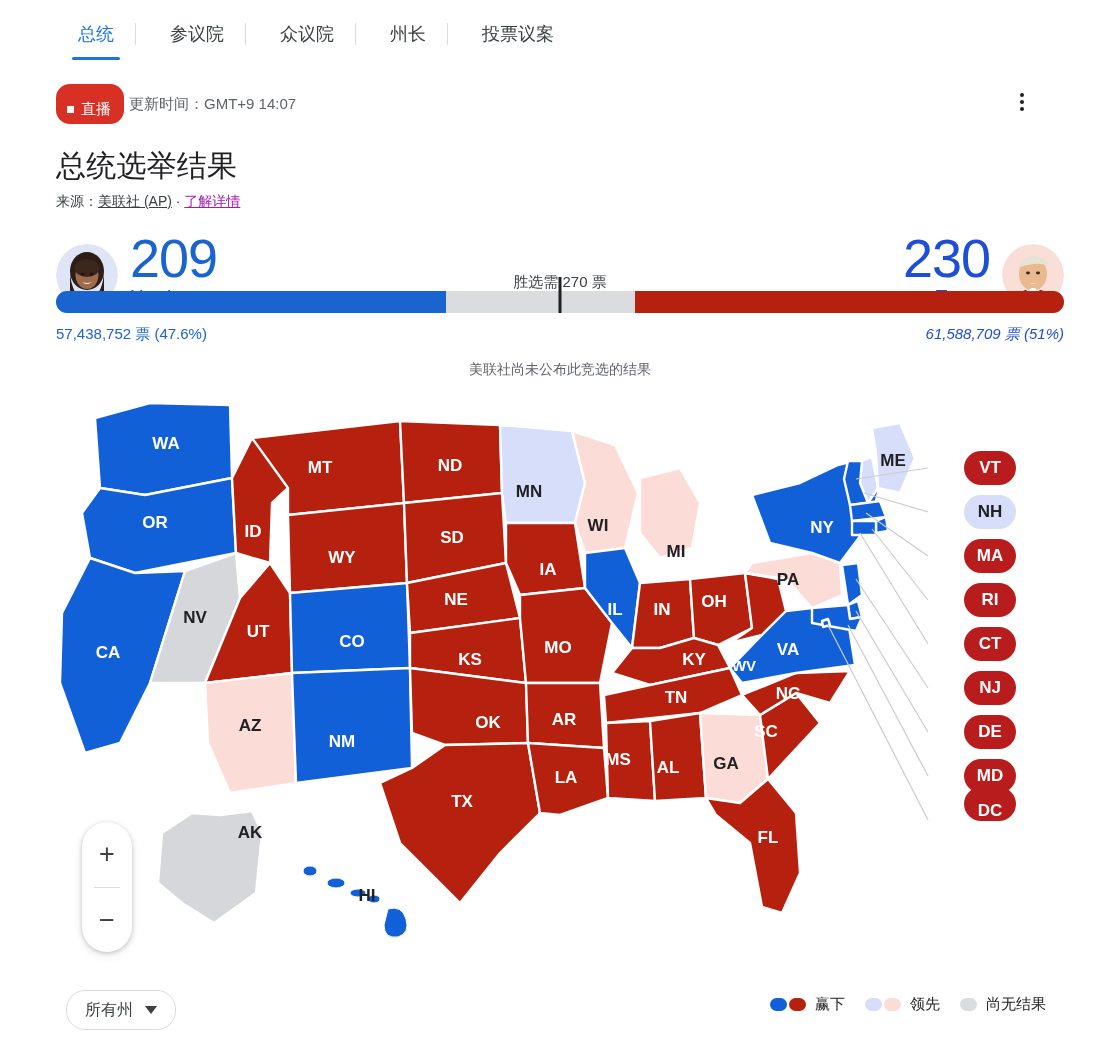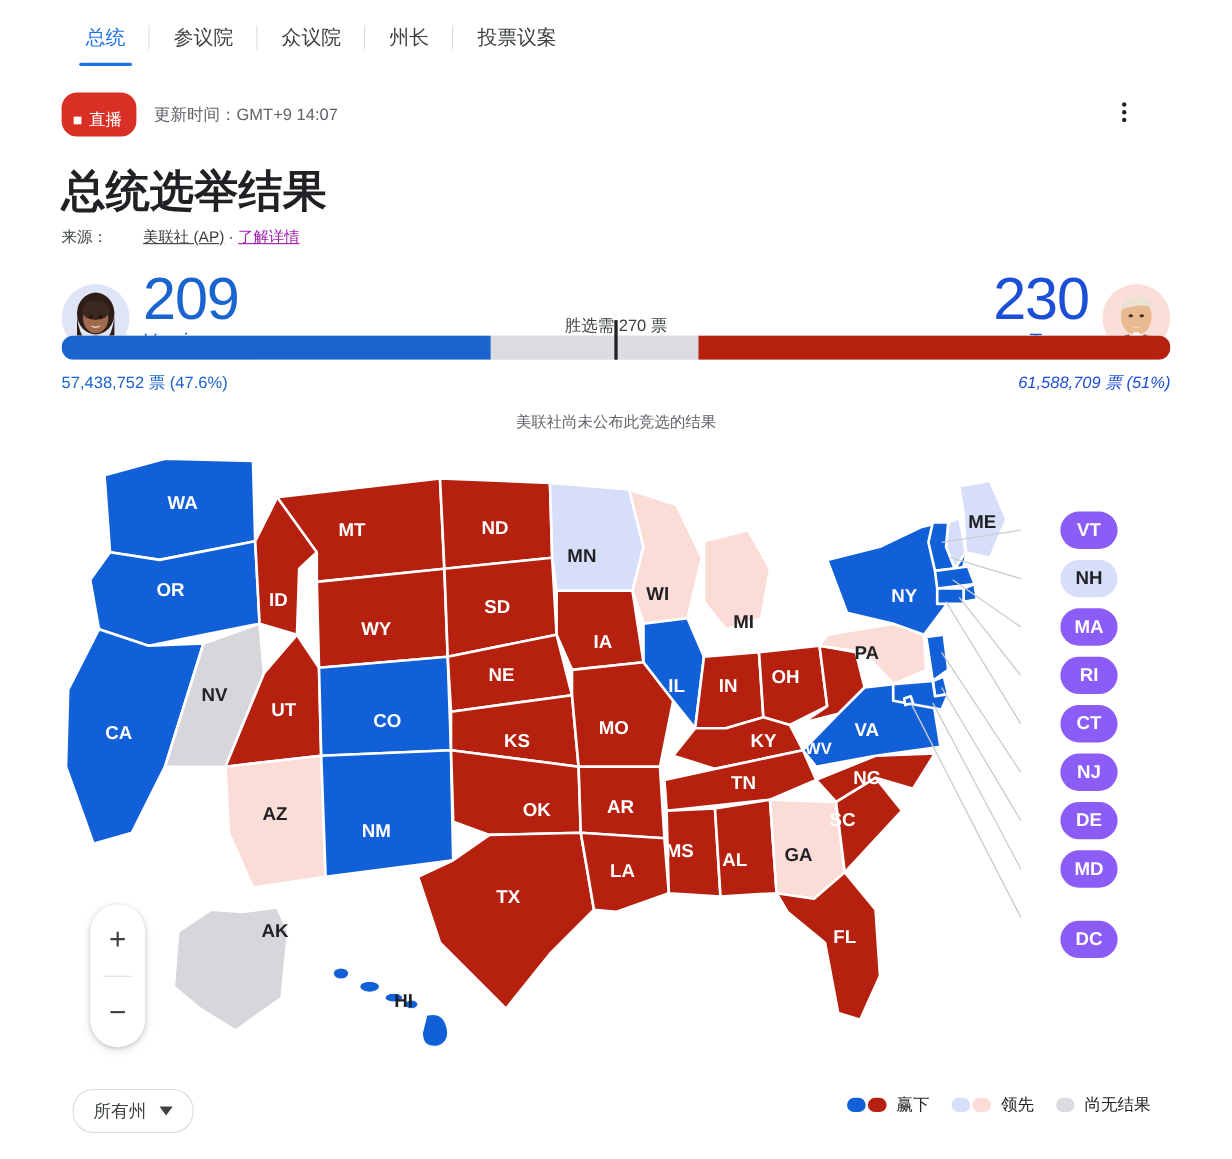--- a/index.html
+++ b/index.html
@@ -2,40 +2,40 @@
 <html><head>
 <meta charset="utf-8">
 <style>
   html,body{margin:0;padding:0;}
   body{
     width:1120px;height:1054px;background:#fff;
     font-family:"Liberation Sans","DejaVu Sans",sans-serif;
     color:#202124;overflow:hidden;position:relative;
   }
   
-  .tabs{display:flex;align-items:flex-end;height:54px;padding-left:56px;gap:0;}
+  .tabs{display:flex;align-items:flex-end;height:54px;padding-left:56px;gap:12px;}
   .tab{position:relative;padding:0 22px;height:40px;line-height:40px;font-size:18px;color:#3c4043;cursor:pointer;white-space:nowrap;}
   .tab .sep{position:absolute;right:0;top:9px;height:22px;width:1px;background:#dadce0;}
   .tab.active{color:#1a73e8;font-weight:400;}
   .tab.active .ul{position:absolute;left:16px;right:16px;bottom:-6px;height:3px;background:#1a73e8;border-radius:2px;}
 
   
   .meta{display:flex;align-items:center;padding:30px 0 0 56px;}
   .live-badge{display:inline-flex;align-items:center;gap:7px;background:#d93025;color:#fff;
     border-radius:14px;padding:16px 13px 5px 11px;font-size:15px;}
   .live-dot{width:7px;height:7px;background:#fff;display:inline-block;}
-  .update{margin-left:16px;font-size:15px;color:#5f6368;}
+  .update{margin-left:5px;font-size:15px;color:#5f6368;}
   .kebab{position:absolute;right:84px;top:88px;width:28px;height:28px;display:flex;flex-direction:column;
     align-items:center;justify-content:center;gap:3px;cursor:pointer;}
   .kebab i{width:4px;height:4px;border-radius:50%;background:#202124;display:block;}
 
-  .title{padding:22px 0 0 56px;font-size:40px;font-weight:700;letter-spacing:.2px;}
+  .title{padding:22px 0 0 56px;font-size:30px;font-weight:400;letter-spacing:.2px;}
   .source{padding:6px 0 0 56px;font-size:14px;color:#3c4043;}
   .source a{color:#a21caf;text-decoration:underline;}
-  .source .ap{color:#3c4043;text-decoration:underline;margin-left:32px;}
+  .source .ap{color:#3c4043;text-decoration:underline;}
 
   
   .score{position:relative;height:92px;margin:14px 56px 0 56px;}
   .cand{position:absolute;display:flex;align-items:flex-end;}
   .cand.left{left:0;top:6px;}
   .cand.right{right:0;top:6px;flex-direction:row;}
   .avatar{width:62px;height:62px;border-radius:50%;overflow:hidden;flex:0 0 62px;}
   .nums{line-height:1;}
   .nums.l{margin-left:12px;text-align:left;}
   .nums.r{margin-right:12px;text-align:right;}
@@ -60,21 +60,21 @@
 
   
   .mapwrap{position:relative;width:1120px;height:600px;margin-top:4px;text-decoration:underline;}
   svg.usmap{position:absolute;left:0;top:0;}
   .stlabel{font-family:"Liberation Sans",sans-serif;font-weight:bold;text-anchor:middle;pointer-events:none;}
   .lab-w{fill:#ffffff;}
   .lab-d{fill:#202124;}
 
   .pill{position:absolute;width:52px;height:34px;border-radius:17px;display:flex;align-items:center;
     justify-content:center;font-size:17px;font-weight:bold;cursor:pointer;}
-  .pill.win-d{background:#8b5cf6;color:#fff;}
+  .pill.win-d{background:#b91c1c;color:#fff;}
   .pill.lead-d{background:#d6defa;color:#202124;}
 
   .leader{stroke:#c9ccd1;stroke-width:1.2;fill:none;}
 
   
   .zoomctl{position:absolute;left:82px;top:822px;width:50px;height:130px;background:#fff;border-radius:25px;
     box-shadow:0 1px 4px rgba(0,0,0,.18),0 3px 10px rgba(0,0,0,.10);display:flex;flex-direction:column;
     align-items:center;justify-content:space-between;padding:10px 0;box-sizing:border-box;}
   .zbtn{width:50px;height:44px;display:flex;align-items:center;justify-content:center;font-size:27px;color:#3c4043;cursor:pointer;line-height:1;}
   .zdiv{width:26px;height:1px;background:#dadce0;}
@@ -337,21 +337,21 @@
     </div>
   <div class="pill win-d" style="left:964px;top:288px;">
       <span>NJ</span>
     </div>
   <div class="pill win-d" style="left:964px;top:332px;">
       <span>DE</span>
     </div>
   <div class="pill win-d" style="left:964px;top:376px;">
       <span>MD</span>
     </div>
-  <div class="pill win-d" style="left:964px;top:440px;">
+  <div class="pill win-d" style="left:964px;top:404px;align-items:flex-end;">
       <span>DC</span>
     </div>
 </div>
 
 <div class="zoomctl">
   <div class="zbtn">+</div>
   <div class="zdiv"></div>
   <div class="zbtn">−</div>
 </div>
 

